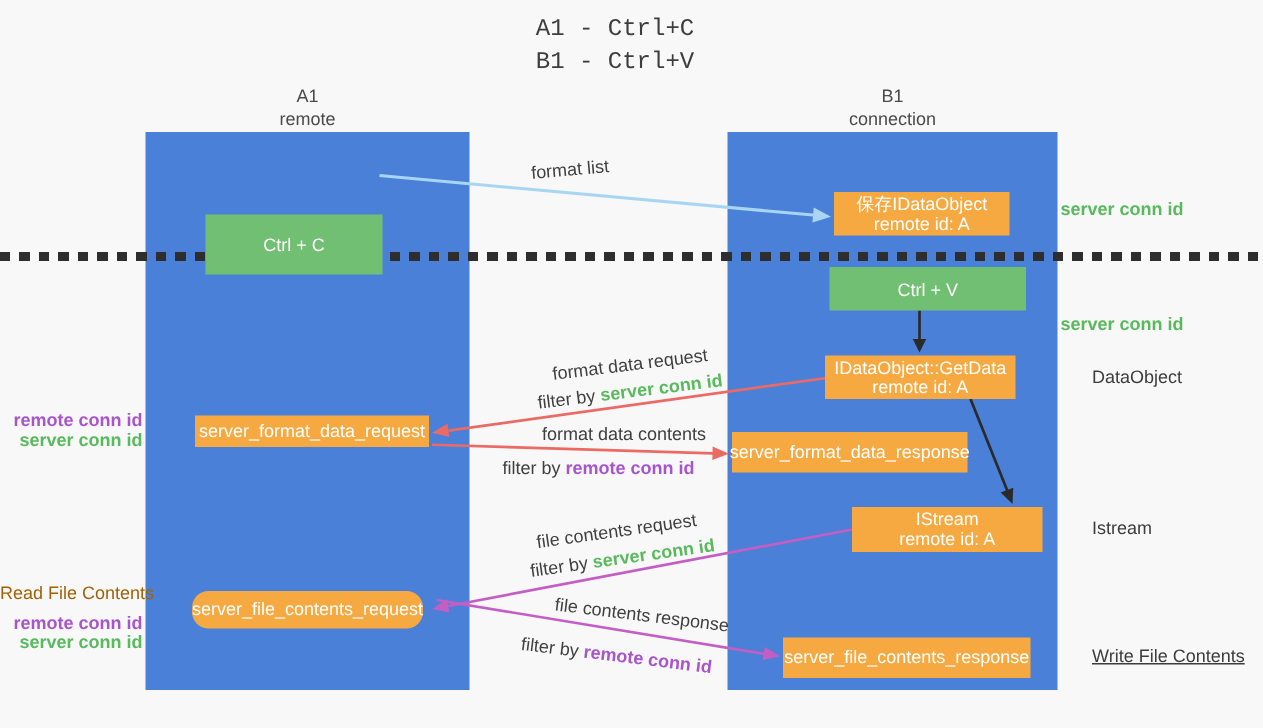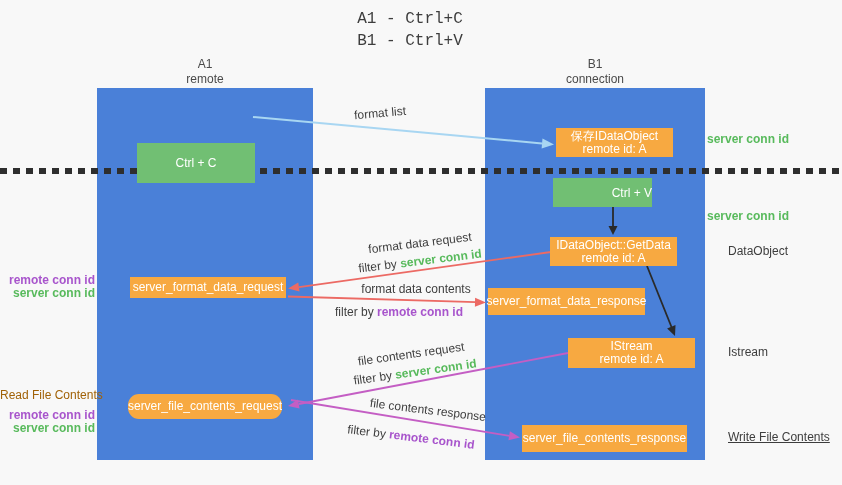--- a/index.html
+++ b/index.html
@@ -111,21 +111,21 @@
 
   <div class="node green" style="left:137px;top:103px;width:118px;height:40px;margin-top:40px;">
     <span>Ctrl + C</span>
   </div>
 
   <div class="node orange" style="left:556px;top:128px;width:117px;height:29px;">
     <div>保存IDataObject</div>
     <div>remote id: A</div>
   </div>
 
-  <div class="node green" style="left:553px;top:178px;width:99px;height:29px;align-items:flex-end;">
+  <div class="node green" style="left:553px;top:178px;width:131px;height:29px;">
     <span>Ctrl + V</span>
   </div>
 
   <div class="node orange" style="left:550px;top:237px;width:127px;height:29px;">
     <div>IDataObject::GetData</div>
     <div>remote id: A</div>
   </div>
 
   <div class="node orange" style="left:130px;top:277px;width:156px;height:21px;">
     <span>server_format_data_request</span>

